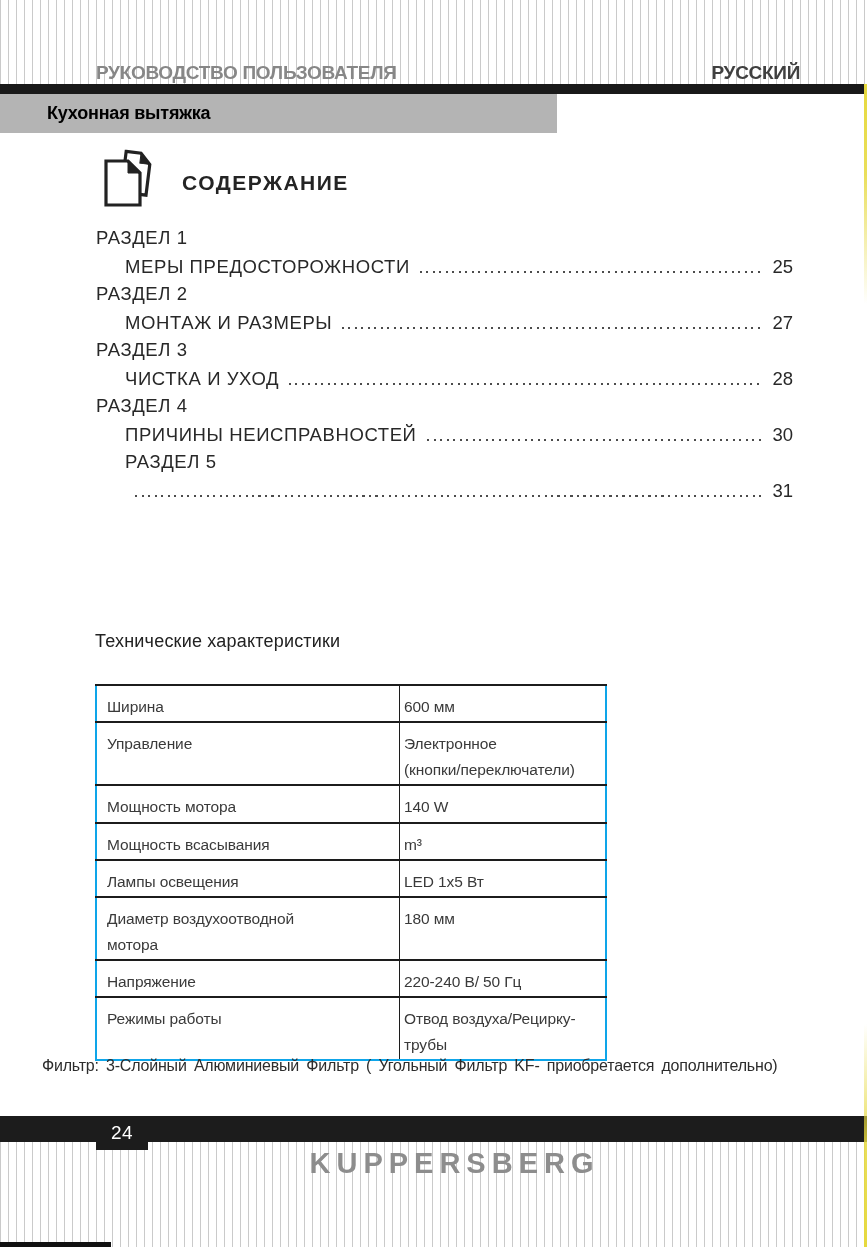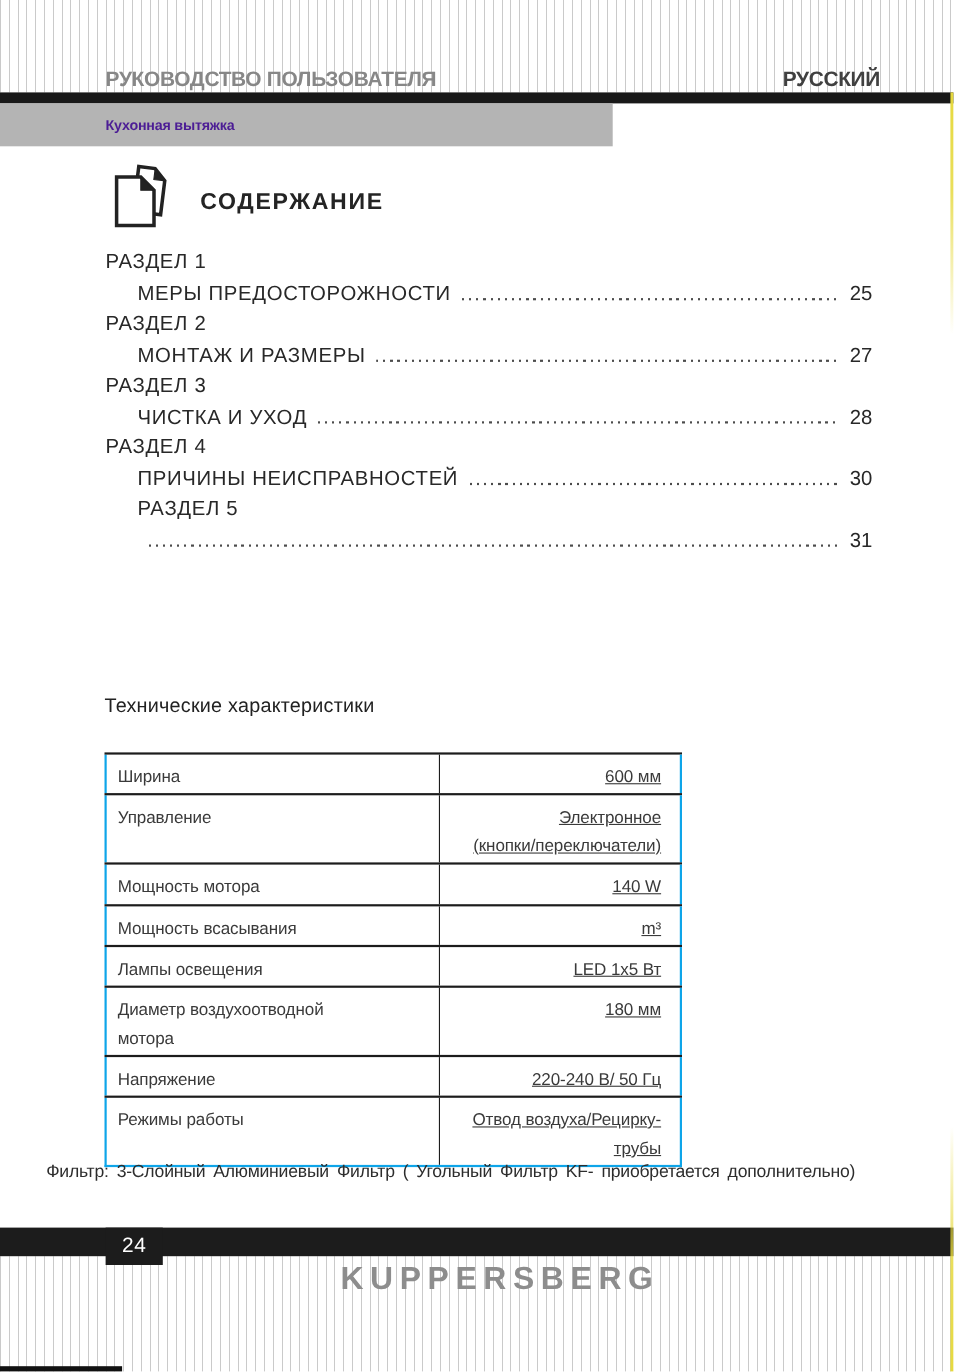--- a/index.html
+++ b/index.html
@@ -20,21 +20,21 @@
   .header-right{
     position:absolute;right:67px;top:62px;font-size:19px;font-weight:700;
     color:#404040;letter-spacing:-0.3px;white-space:nowrap;
   }
   .divider-bar{position:absolute;top:84px;left:0;width:867px;height:10px;background:#191919;}
   .section-banner{
     position:absolute;top:94px;left:0;width:557px;height:39px;background:#b4b4b4;
     display:flex;align-items:center;
   }
   .section-banner .banner-label{
-    margin-left:96px;font-size:13px;font-weight:700;color:#4c1d95;letter-spacing:-0.2px;
+    margin-left:47px;font-size:18px;font-weight:700;color:#000000;letter-spacing:-0.2px;
   }
   
   .contents-head{position:absolute;top:148px;left:100px;display:flex;align-items:center;justify-content:flex-end;}
   .doc-icon{width:56px;height:60px;}
   .contents-title{
     margin-left:26px;margin-top:6px;font-size:21px;font-weight:700;color:#242424;
     letter-spacing:1.5px;
   }
   
   .toc{position:absolute;left:96px;top:224px;width:697px;}
@@ -52,21 +52,21 @@
   .specs-title{position:absolute;left:95px;top:631px;font-size:18px;color:#222;letter-spacing:0.2px;}
   table.specs{
     position:absolute;left:95px;top:684px;width:481px;border-collapse:collapse;
     border:2px solid #0ea5e9;table-layout:fixed;
   }
   table.specs td{
     border-top:2px solid #1c1c1c;vertical-align:top;padding-top:8px;
     font-size:15.5px;color:#3a3a3a;line-height:26px;letter-spacing:-0.1px;
   }
   table.specs td.label-cell{width:284px;padding-left:10px;padding-right:8px;text-align:left;}
-  table.specs td.value-cell{width:197px;border-left:1.5px solid #1c1c1c;text-align:right;padding-left:4px;padding-right:17px;text-decoration:underline;}
+  table.specs td.value-cell{width:197px;border-left:1.5px solid #1c1c1c;text-align:left;padding-left:4px;padding-right:4px;}
   
   .filter-note{
     position:absolute;left:42px;top:1057px;width:795px;font-size:16px;color:#2d2d2d;
     letter-spacing:-0.2px;word-spacing:3px;white-space:nowrap;
   }
   
   .footer-stripes{position:absolute;top:1142px;left:0;width:867px;height:105px;}
   .footer-bar{position:absolute;top:1116px;left:0;width:867px;height:26px;background:#1c1c1c;}
   .page-num-box{
     position:absolute;top:1116px;left:96px;width:52px;height:34px;background:#1c1c1c;

